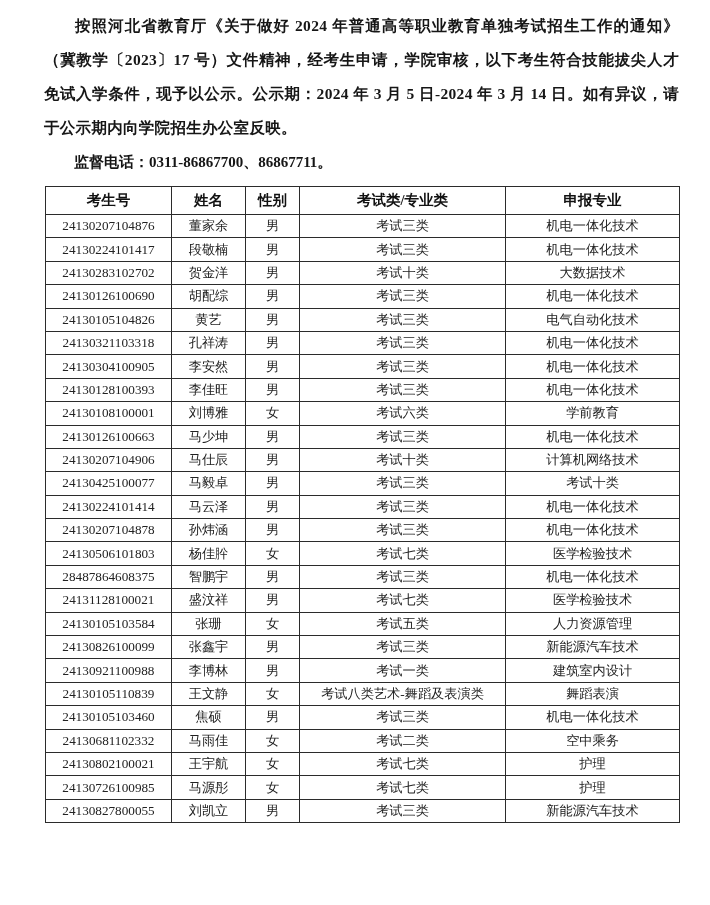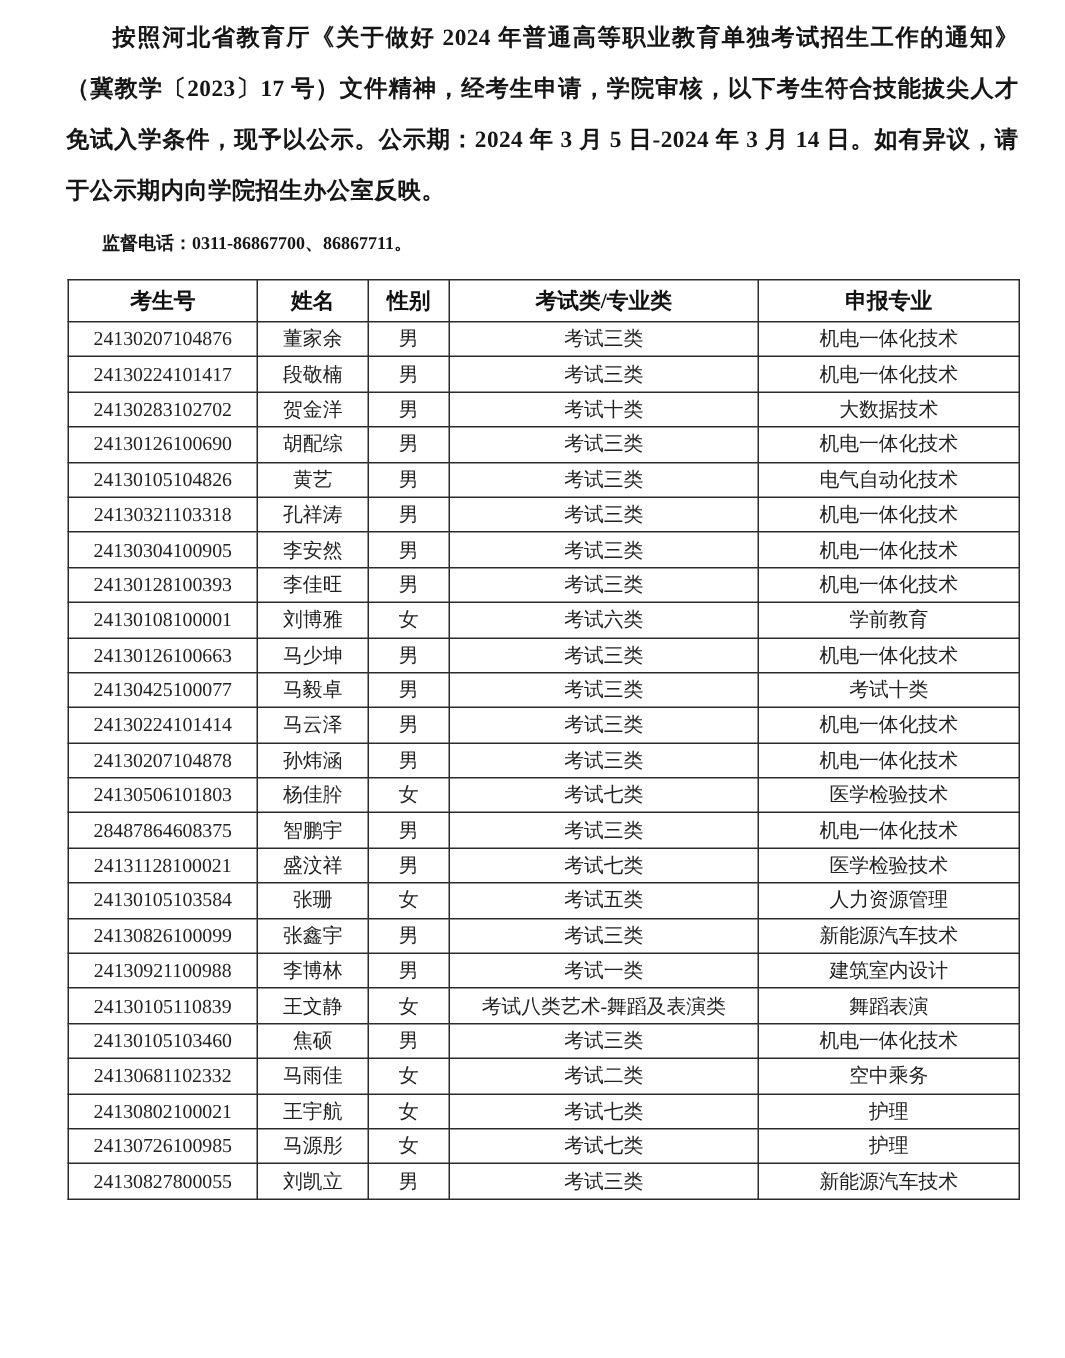--- a/index.html
+++ b/index.html
@@ -24,21 +24,21 @@
     font-size: 15.5px;
     line-height: 34px;
     font-weight: bold;
     text-align: justify;
     text-indent: 2em;
     letter-spacing: 0.3px;
     color: #161616;
   }
   .phone {
     margin: 0 0 7px 0;
-    font-size: 12px;
+    font-size: 15px;
     line-height: 34px;
     font-weight: bold;
     text-indent: 2em;
     color: #161616;
   }
   table.roster {
     border-collapse: collapse;
     table-layout: fixed;
     width: 634px;
     margin-left: 1px;
@@ -159,20 +159,27 @@
           <td>学前教育</td>
         </tr>
         <tr>
           <td>24130126100663</td>
           <td>马少坤</td>
           <td>男</td>
           <td>考试三类</td>
           <td>机电一体化技术</td>
         </tr>
         <tr>
+          <td>24130207104906</td>
+          <td>马仕辰</td>
+          <td>男</td>
+          <td>考试十类</td>
+          <td>计算机网络技术</td>
+        </tr>
+        <tr>
           <td>24130425100077</td>
           <td>马毅卓</td>
           <td>男</td>
           <td>考试三类</td>
           <td>考试十类</td>
         </tr>
         <tr>
           <td>24130224101414</td>
           <td>马云泽</td>
           <td>男</td>

